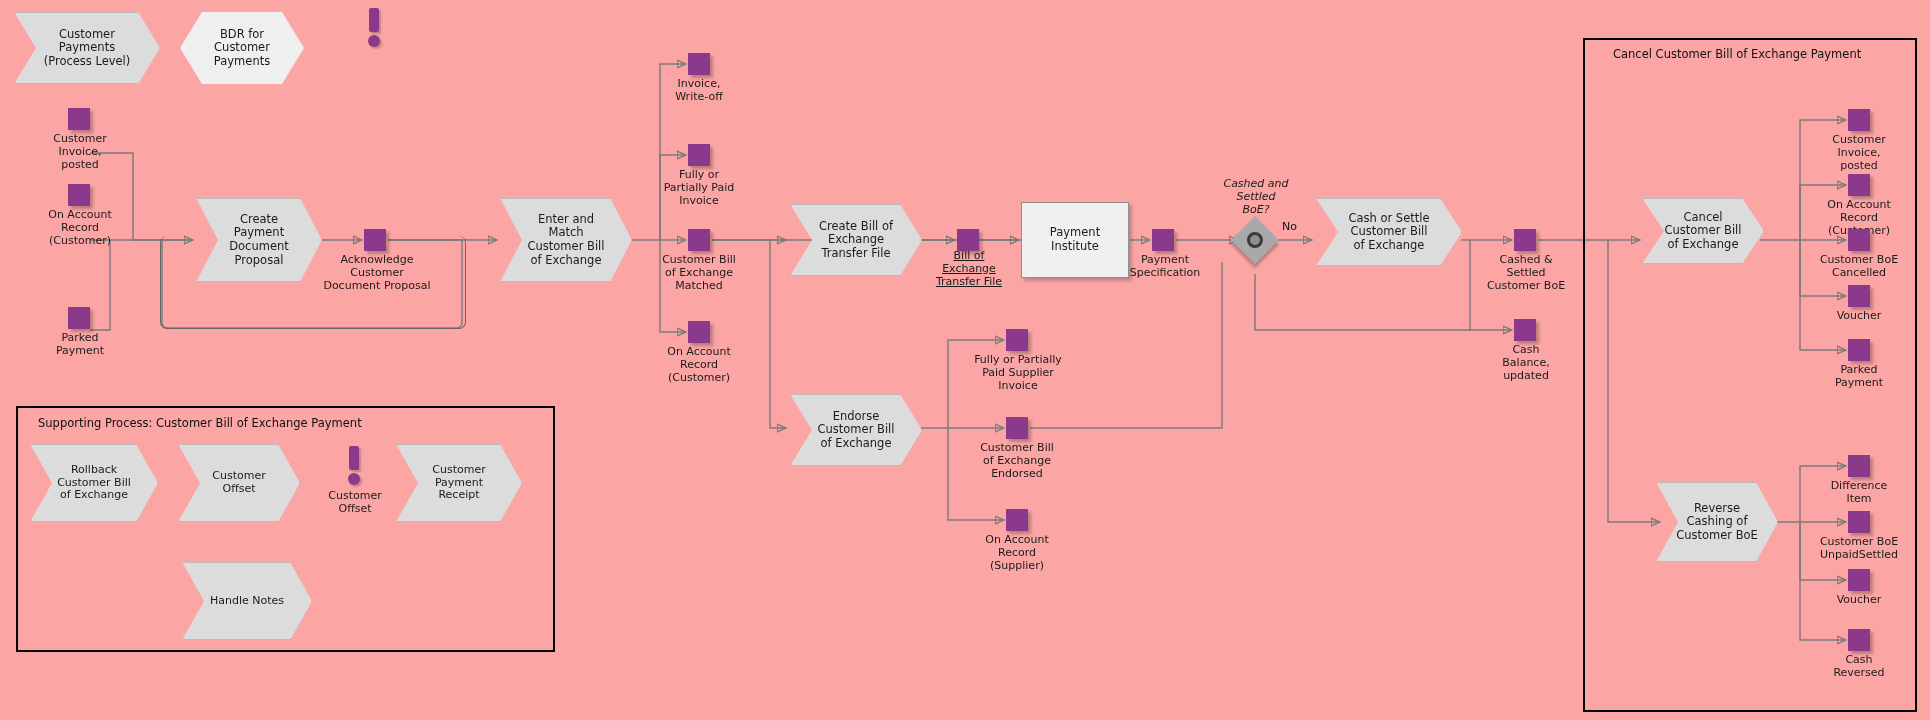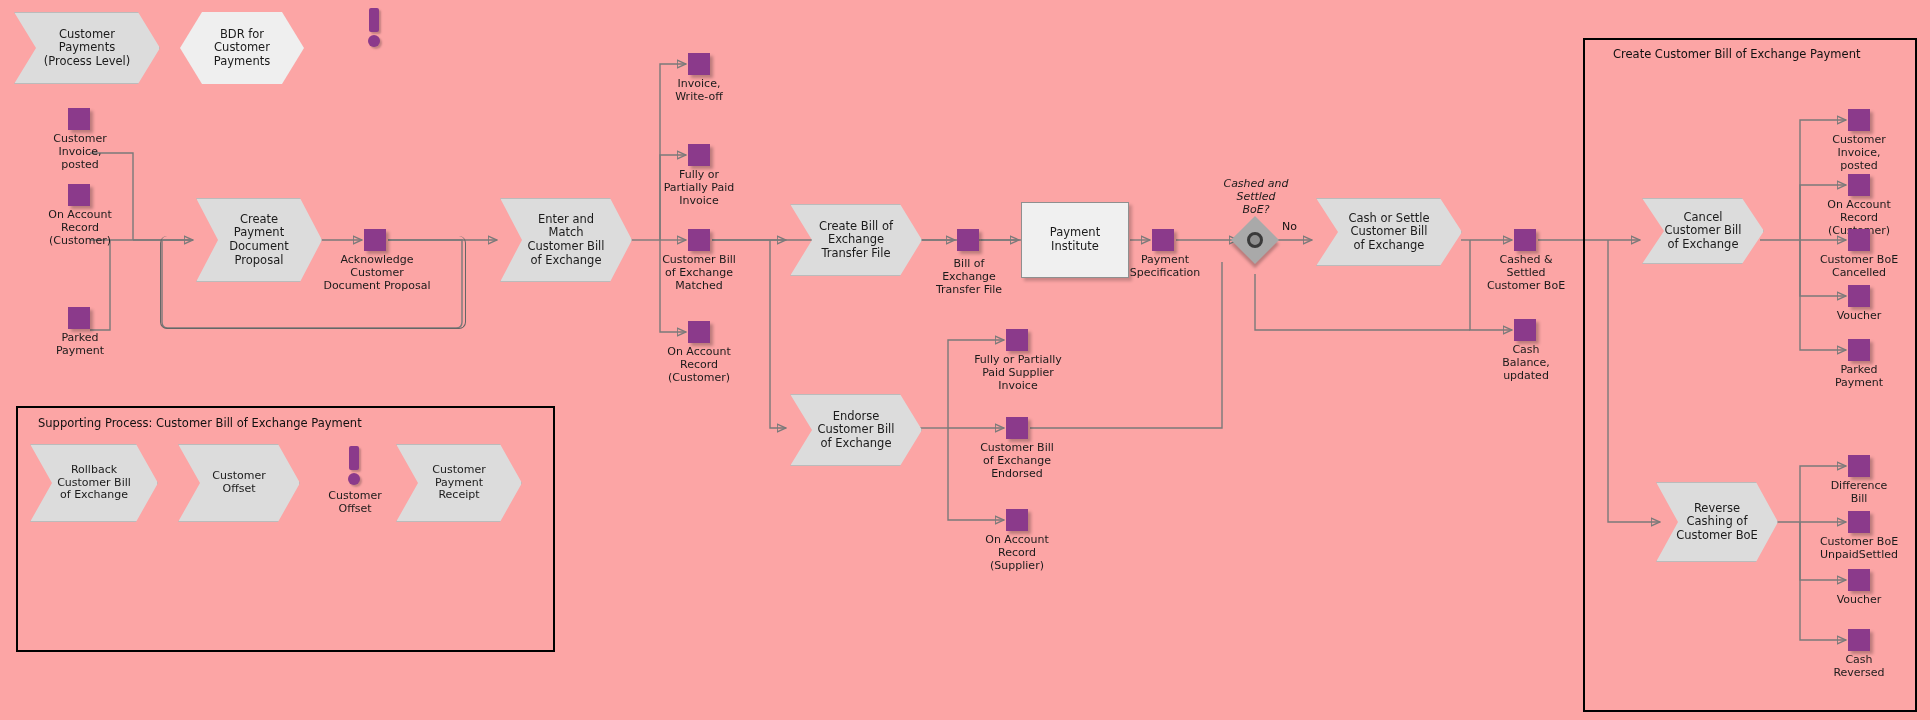--- a/index.html
+++ b/index.html
@@ -223,21 +223,21 @@
 Record
 (Customer)</div>
 
   <div class="node chev fs12" style="left:790px;top:204px;width:132px;height:72px;">
     <span class="t" style="white-space:pre-line">Create Bill of
 Exchange
 Transfer File</span>
   </div>
 
   <div class="node bo" style="left:957px;top:229px;"></div>
-  <div class="blabel fs11" style="left:908px;top:258px;width:122px;">Bill of
+  <div class="blabel fs11" style="left:908px;top:250px;width:122px;text-decoration:underline;">Bill of
 Exchange
 Transfer File</div>
 
   <div class="node extbox fs12" style="left:1021px;top:202px;width:108px;height:76px;">
     <span style="white-space:pre-line">Payment
 Institute</span>
   </div>
 
   <div class="node bo" style="left:1152px;top:229px;"></div>
   <div class="blabel fs11" style="left:1104px;top:254px;width:122px;">Payment
@@ -309,23 +309,26 @@
   </div>
   <div class="blabel fs11" style="left:300px;top:490px;width:110px;">Customer
 Offset</div>
 
   <div class="node chev fs11" style="left:396px;top:444px;width:126px;height:78px;">
     <span class="t" style="white-space:pre-line">Customer
 Payment
 Receipt</span>
   </div>
 
+  <div class="node chev fs11" style="left:182px;top:562px;width:130px;height:78px;">
+    <span class="t" style="white-space:pre-line">Handle Notes</span>
+  </div>
 
   <div class="frame" style="left:1583px;top:38px;width:330px;height:670px;"></div>
-  <div class="frame-title fs12" style="left:1613px;top:47px;">Create Customer Bill of Exchange Payment</div>
+  <div class="frame-title fs12" style="left:1613px;top:47px;">Cancel Customer Bill of Exchange Payment</div>
 
   <div class="node chev fs12" style="left:1642px;top:198px;width:122px;height:66px;">
     <span class="t" style="white-space:pre-line">Cancel
 Customer Bill
 of Exchange</span>
   </div>
 
   <div class="node bo" style="left:1848px;top:109px;"></div>
   <div class="blabel fs11" style="left:1800px;top:134px;width:118px;">Customer
 Invoice,
@@ -348,21 +351,21 @@
 Payment</div>
 
   <div class="node chev fs12" style="left:1656px;top:482px;width:122px;height:80px;">
     <span class="t" style="white-space:pre-line">Reverse
 Cashing of
 Customer BoE</span>
   </div>
 
   <div class="node bo" style="left:1848px;top:455px;"></div>
   <div class="blabel fs11" style="left:1800px;top:480px;width:118px;">Difference
-Bill</div>
+Item</div>
 
   <div class="node bo" style="left:1848px;top:511px;"></div>
   <div class="blabel fs11" style="left:1794px;top:536px;width:130px;">Customer BoE
 UnpaidSettled</div>
 
   <div class="node bo" style="left:1848px;top:569px;"></div>
   <div class="blabel fs11" style="left:1800px;top:594px;width:118px;">Voucher</div>
 
   <div class="node bo" style="left:1848px;top:629px;"></div>
   <div class="blabel fs11" style="left:1800px;top:654px;width:118px;">Cash

